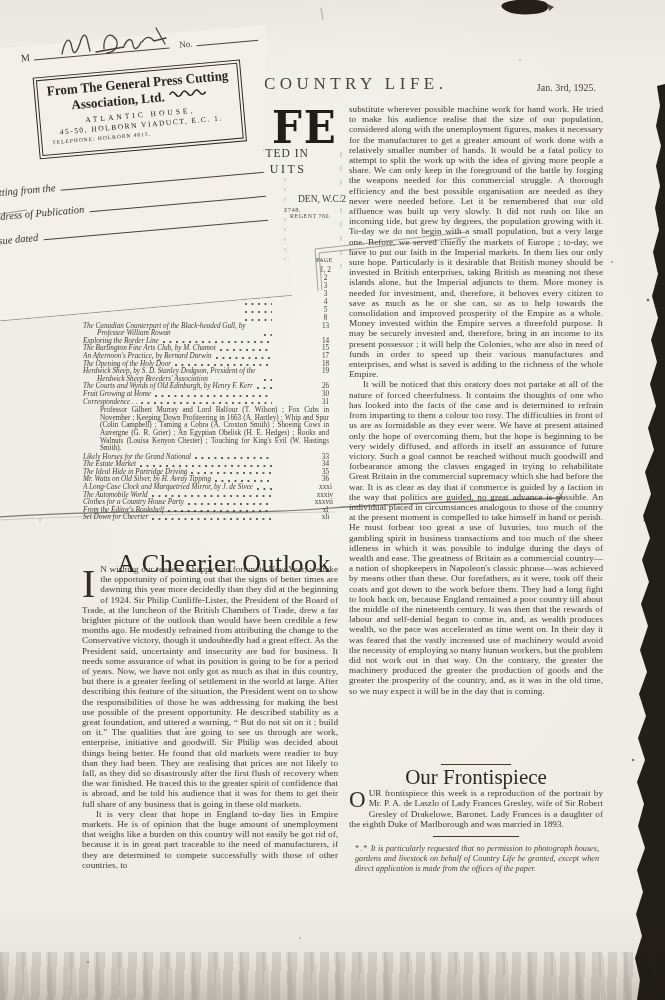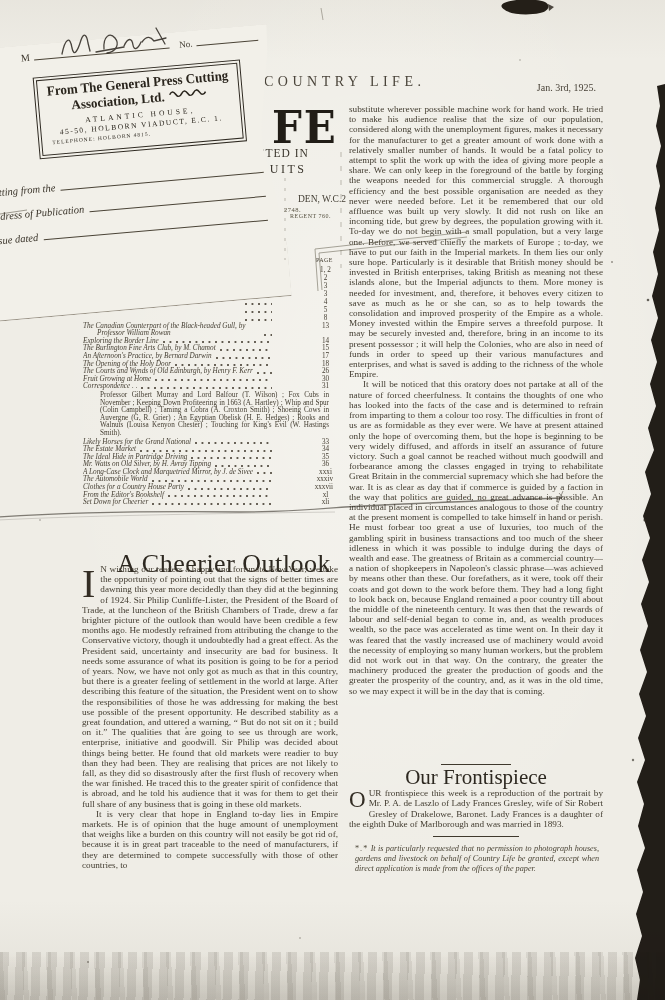--- a/index.html
+++ b/index.html
@@ -2,21 +2,21 @@
 <html><head>
 <meta charset="utf-8">
 <style>
   html,body{margin:0;padding:0;background:#8a857b;}
   .page{position:relative;width:665px;height:1000px;margin:0 auto;overflow:hidden;
         background:#efede6;
         background-image:radial-gradient(ellipse at 55% 40%, rgba(255,255,252,.35) 0%, rgba(255,255,252,0) 60%),
                          linear-gradient(180deg, rgba(120,110,90,.06) 0%, rgba(120,110,90,0) 6%, rgba(120,110,90,0) 90%, rgba(120,110,90,.10) 100%);
         font-family:"Liberation Serif","DejaVu Serif",serif;color:#464034;}
   
-  .journal-title{position:absolute;left:264px;top:74px;font-size:14px;letter-spacing:4.5px;color:#4a443a;white-space:nowrap;}
+  .journal-title{position:absolute;left:264px;top:74px;font-size:17px;letter-spacing:4.5px;color:#4a443a;white-space:nowrap;}
   .issue-date{position:absolute;left:520px;top:73px;width:76px;text-align:right;font-size:10px;color:#4a443a;white-space:nowrap;margin-top:9px;}
   
   .mast-frag{position:absolute;left:0;top:0;width:0;height:0;}
   .mf-big{position:absolute;left:272px;top:103px;font-family:"DejaVu Serif","Liberation Serif",serif;
           font-weight:bold;font-size:42px;letter-spacing:2px;color:#211d17;transform:scaleY(1.06);}
   .mf-l1{position:absolute;left:250px;top:147px;font-size:11.5px;letter-spacing:1px;color:#3a352c;white-space:nowrap;}
   .mf-l2{position:absolute;left:239px;top:162px;font-size:12px;letter-spacing:2.5px;color:#3a352c;white-space:nowrap;}
   .mf-l3{position:absolute;left:282px;top:194px;font-size:9.5px;color:#44403666;color:#443f35;white-space:nowrap;margin-left:16px;}
   .mf-l4{position:absolute;left:284px;top:206px;font-size:6.5px;letter-spacing:.5px;color:#55503f;white-space:nowrap;}
   .mf-l5{position:absolute;left:290px;top:213px;font-size:6px;letter-spacing:.5px;color:#55503f;text-transform:uppercase;white-space:nowrap;}
@@ -165,20 +165,25 @@
           <span class="dots"></span>
           <span class="toc-p">17</span>
         </div>
 
         <div class="toc-row">
           <span class="toc-t">The Opening of the Holy Door</span>
           <span class="dots"></span>
           <span class="toc-p">18</span>
         </div>
 
+        <div class="toc-row">
+          <span class="toc-t">Herdwick Sheep, by S. D. Stanley Dodgson, President of the Herdwick Sheep Breeders' Association</span>
+          <span class="dots"></span>
+          <span class="toc-p">19</span>
+        </div>
 
         <div class="toc-row">
           <span class="toc-t">The Courts and Wynds of Old Edinburgh, by Henry F. Kerr</span>
           <span class="dots"></span>
           <span class="toc-p">26</span>
         </div>
 
         <div class="toc-row">
           <span class="toc-t">Fruit Growing at Home</span>
           <span class="dots"></span>

